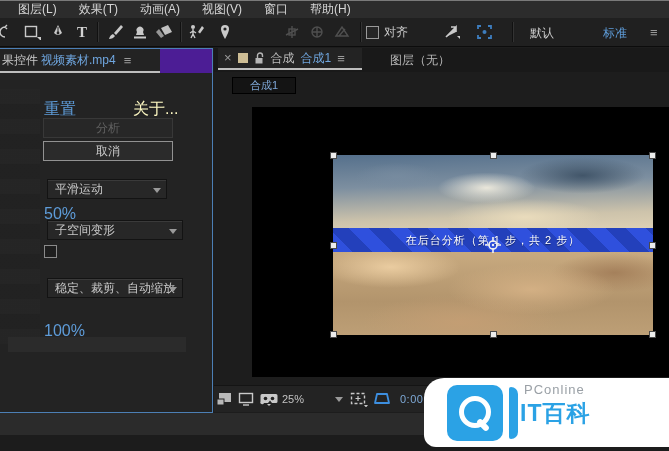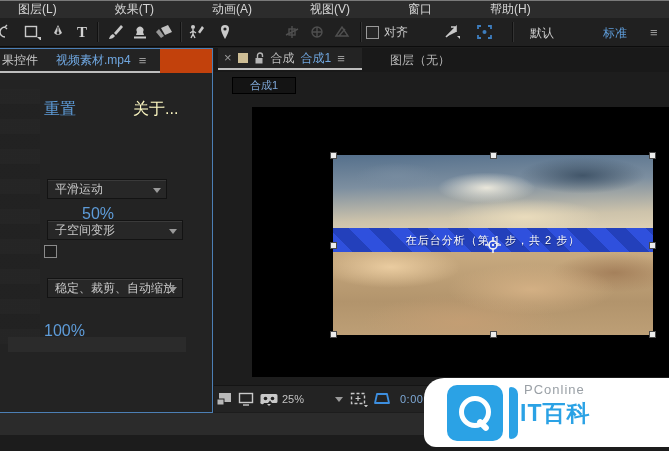--- a/index.html
+++ b/index.html
@@ -1,41 +1,41 @@
 <!DOCTYPE html>
 <html><head>
 <meta charset="utf-8">
 <style>
   html,body{margin:0;padding:0;background:#111;}
   .app{position:relative;width:669px;height:451px;background:#1d1d1d;overflow:hidden;
        font-family:"Liberation Sans","DejaVu Sans",sans-serif;font-size:12px;color:#c9c9c9;}
   
   .menubar{position:absolute;left:0;top:0;width:669px;height:18px;background:#2c2c2c;
            border-top:1px solid #7a7a7a;box-sizing:border-box;display:flex;align-items:center;}
-  .menu-item{padding:0 29px;color:#d6d6d6;line-height:17px;cursor:default;}
+  .menu-item{padding:0 11px;color:#d6d6d6;line-height:17px;cursor:default;}
   .menu-item:first-child{padding-left:18px;}
   
   .toolbar{position:absolute;left:0;top:18px;width:669px;height:29px;background:#202020;
            border-bottom:1px solid #0c0c0c;box-sizing:border-box;}
   .tool{position:absolute;top:3px;width:24px;height:22px;display:flex;align-items:center;justify-content:center;}
   .tool svg{display:block;}
   .tsep{position:absolute;top:4px;width:1px;height:20px;background:#111;box-shadow:1px 0 0 #333;}
   .snapwrap{position:absolute;left:366px;top:6px;display:flex;align-items:center;gap:5px;}
   .snapbox{width:13px;height:13px;border:1px solid #9a9a9a;background:#262626;box-sizing:border-box;}
   .ws-text{position:absolute;top:7px;color:#cfcfcf;}
   .blue-text{color:#5E9CD9;}
   .menu-glyph{color:#9a9a9a;font-size:13px;}
   
   .left-panel{position:absolute;left:0;top:48px;width:213px;height:365px;background:#232323;
               border:1px solid #4C7FB5;border-left:none;box-sizing:border-box;}
-  .ec-tabbar{position:absolute;left:0;top:0;width:100%;height:24px;background:#c2410c;}
+  .ec-tabbar{position:absolute;left:0;top:0;width:100%;height:24px;background:#4c1d95;}
   .ec-tab{position:absolute;left:0;top:0;height:22px;width:160px;background:#232323;
           border-bottom:2px solid #bdbdbd;display:flex;align-items:center;}
   .ec-tab .t1{color:#c9c9c9;margin-left:2px;}
-  .ec-tab .t2{color:#6FA6DF;margin-left:18px;}
+  .ec-tab .t2{color:#6FA6DF;margin-left:3px;}
   .ec-tab .pm{margin-left:8px;}
   .gutter{position:absolute;left:0;top:40px;width:40px;height:255px;
           background:repeating-linear-gradient(180deg,#272727 0 15px,#212121 15px 30px);opacity:.55;}
   .ec-row-label{position:absolute;font-size:16px;}
   .ec-btn{position:absolute;left:43px;width:130px;height:20px;box-sizing:border-box;
           display:flex;align-items:center;justify-content:center;font-size:12px;}
   .btn-disabled{background:#272727;border:1px solid #383838;color:#616161;}
   .btn-normal{background:#2b2b2b;border:1px solid #929292;color:#cccccc;}
   .dd{position:absolute;left:47px;height:20px;background:#272727;border:1px solid #131313;
       box-shadow:inset 0 1px 0 #3a3a3a;box-sizing:border-box;display:flex;align-items:center;
@@ -220,26 +220,28 @@
         <span class="t1">果控件</span>
         <span class="t2">视频素材.mp4</span>
         <span class="pm menu-glyph">≡</span>
       </div>
     </div>
     <div class="gutter"></div>
 
     <span class="ec-row-label blue-text" style="left:44px;top:50px;">重置</span>
     <span class="ec-row-label" style="left:133px;top:50px;color:#fef9c3;">关于...</span>
 
+    <div class="ec-btn btn-disabled" style="top:69px;">分析</div>
+    <div class="ec-btn btn-normal" style="top:92px;">取消</div>
 
     <div class="dd" style="top:130px;width:120px;">
       <span>平滑运动</span>
       <span class="chev"></span>
     </div>
-    <span class="ec-row-label blue-text" style="left:44px;top:156px;margin-left:38px;">50%</span>
+    <span class="ec-row-label blue-text" style="left:44px;top:156px;">50%</span>
 
     <div class="dd" style="top:171px;width:136px;">
       <span>子空间变形</span>
       <span class="chev"></span>
     </div>
     <span class="ec-check" style="top:196px;"></span>
 
     <div class="dd" style="top:229px;width:136px;">
       <span>稳定、裁剪、自动缩放</span>
       <span class="chev"></span>

